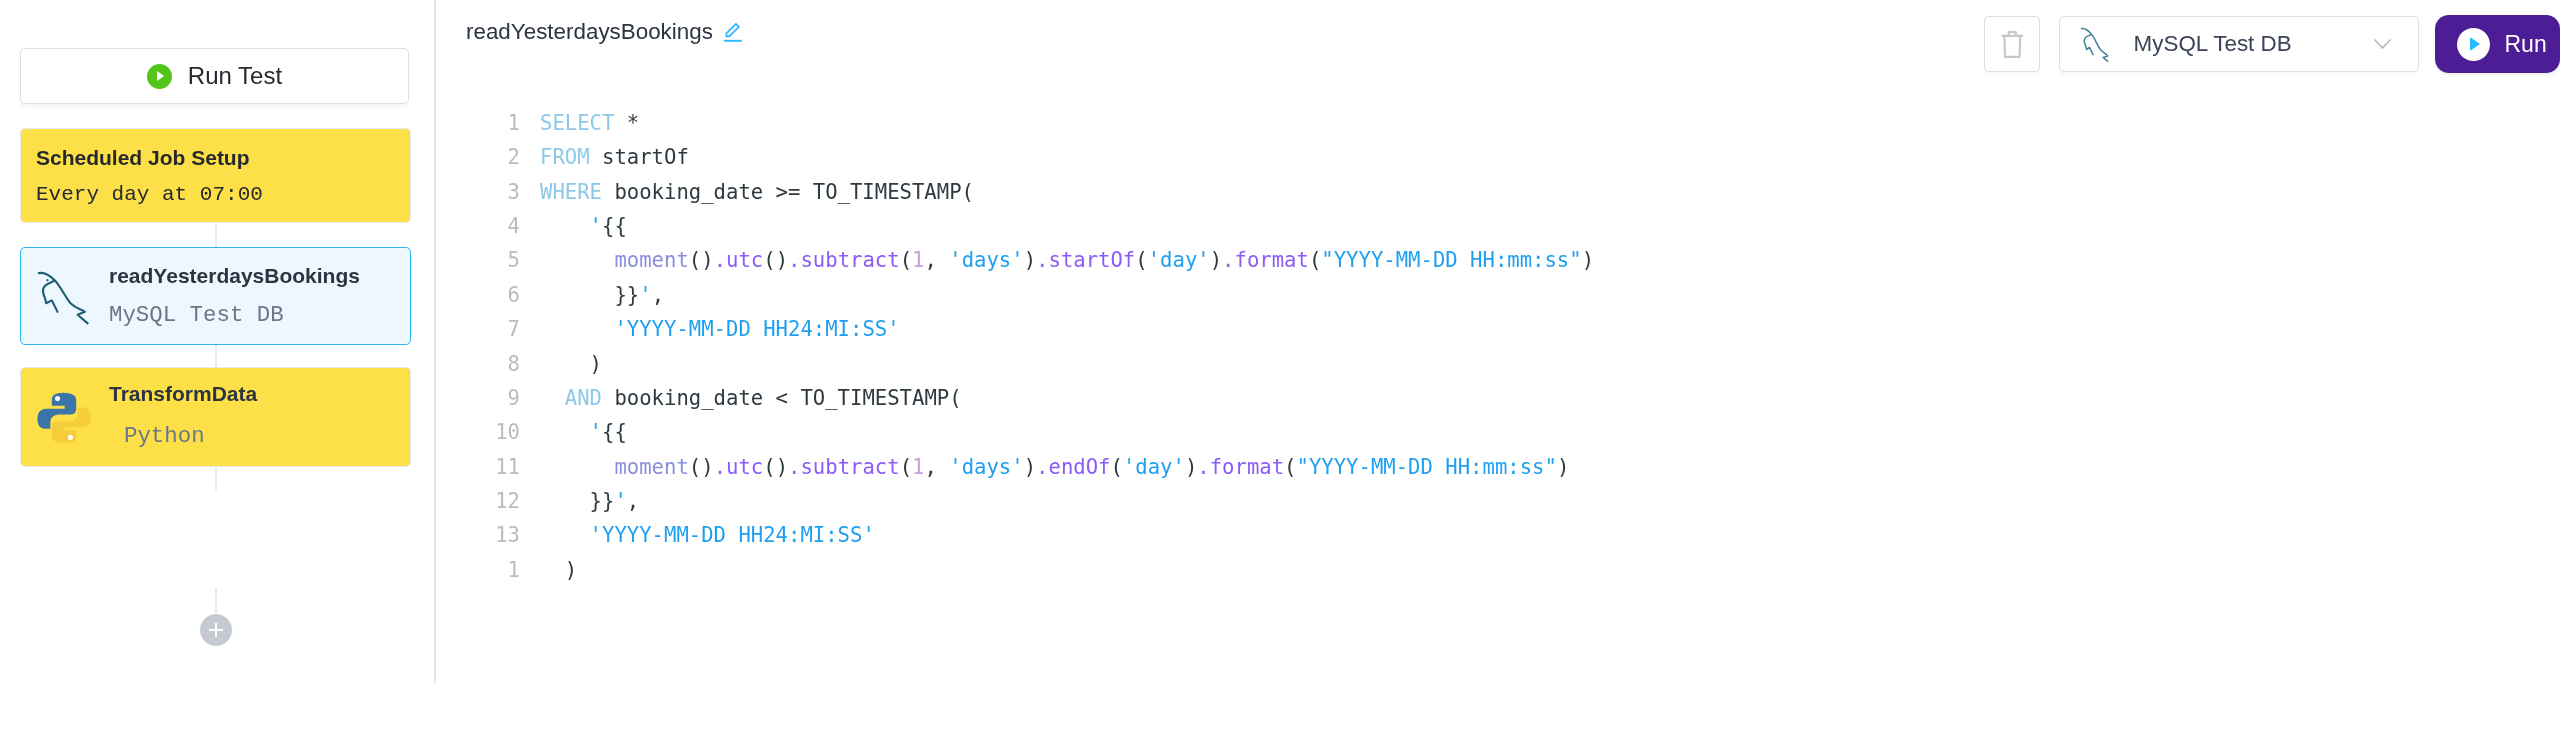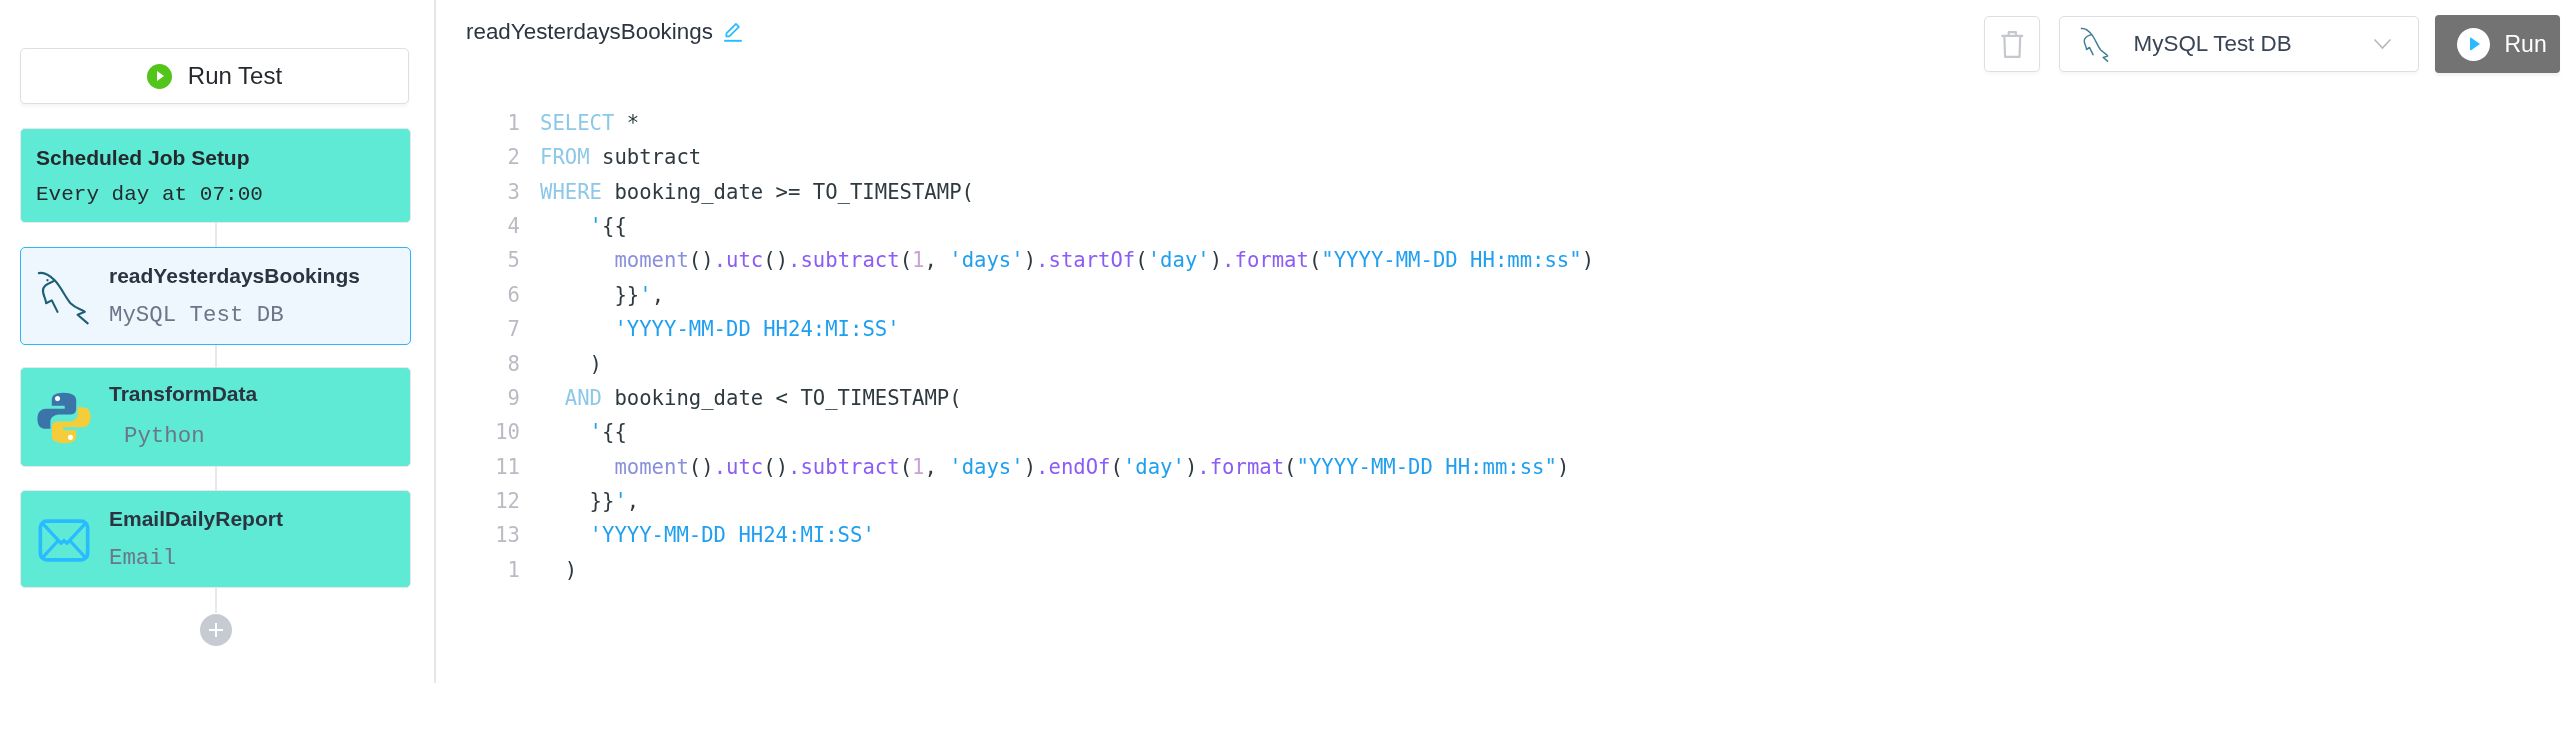--- a/index.html
+++ b/index.html
@@ -27,21 +27,21 @@
   }
   .run-test .play::after {
     content: ""; position: absolute; left: 10px; top: 7.2px;
     border-left: 7.2px solid #fff; border-top: 5px solid transparent; border-bottom: 5px solid transparent;
   }
   .connector {
     position: absolute; left: 215px; width: 2.2px; background: #e6e8eb;
   }
   .card {
     position: absolute; left: 20px; width: 391px;
-    border: 1.4px solid #e6e8eb; border-radius: 5px; background: #5eead4;
+    border: 1.4px solid #e6e8eb; border-radius: 5px; background: #fde047;
     box-sizing: border-box;
   }
   .card.selected { border-color: #2db7f5; background: #eef7fe; }
   .card .c-title { position: absolute; left: 88px; font-size: 21px; font-weight: bold; color: #2c3441; white-space: nowrap; }
   .card .c-sub { position: absolute; left: 88px; font-size: 22.4px; color: #6b7688; white-space: nowrap; font-family: Liberation Mono, monospace; }
   .card .c-icon { position: absolute; left: 14.5px; }
   .sched .c-title { left: 15px; top: 17.4px; color: #25292e; }
   .sched .c-sub { left: 15px; top: 54px; color: #25292e; font-size: 21px; }
   .add-step {
     position: absolute; left: 200px; top: 614px; width: 32px; height: 32px;
@@ -69,21 +69,21 @@
     position: absolute; left: 1623px; top: 16px; width: 360px; height: 56px;
     border: 1.4px solid #dcdfe3; border-radius: 5px; background: #fff; box-sizing: border-box;
     box-shadow: 0 2.9px 2.9px rgba(0,0,0,0.03);
     display: flex; align-items: center; cursor: pointer;
   }
   .db-select .db-icon { margin-left: 20px; width: 29px; height: 35px; }
   .db-select .db-label { margin-left: 24.6px; font-size: 22.4px; color: #3a4456; flex: 1; }
   .db-select .chev { margin-right: 26px; width: 19px; height: 11.6px; }
   .btn-run {
     position: absolute; left: 1999px; top: 15px; width: 125px; height: 58px;
-    border-radius: 4px; background: #737373; color: #fff; box-sizing: border-box;
+    border-radius: 14px; background: #4c1d95; color: #fff; box-sizing: border-box;
     box-shadow: 0 2.9px 2.9px rgba(0,0,0,0.05);
     display: flex; align-items: center; cursor: pointer;
   }
   .btn-run .play-w {
     margin-left: 22px; width: 33px; height: 33px; border-radius: 50%; background: #fff; position: relative;
   }
   .btn-run .play-w::after {
     content: ""; position: absolute; left: 13px; top: 9.4px;
     border-left: 10px solid #29bbff; border-top: 7.2px solid transparent; border-bottom: 7.2px solid transparent;
     border-radius: 1.4px;
@@ -133,28 +133,20 @@
     <svg class="c-icon" style="top:22px;" width="56" height="56" viewBox="0 0 78 78">
       <path d="M38 4 C26 4 22 8 22 14 L22 22 L40 22 L40 26 L14 26 C6 26 2 32 2 40 C2 50 6 54 14 54 L20 54 L20 44 C20 38 26 34 32 34 L48 34 C54 34 56 30 56 26 L56 14 C56 8 50 4 38 4 Z" fill="#3a74a8"></path>
       <circle cx="30" cy="12" r="3.5" fill="#fff"></circle>
       <path d="M40 74 C52 74 56 70 56 64 L56 56 L38 56 L38 52 L64 52 C72 52 76 46 76 38 C76 28 72 24 64 24 L58 24 L58 34 C58 40 52 44 46 44 L30 44 C24 44 22 48 22 52 L22 64 C22 70 28 74 40 74 Z" fill="#f5cd3b"></path>
       <circle cx="48" cy="66" r="3.5" fill="#fff"></circle>
     </svg>
     <span class="c-title" style="top:14px;">TransformData</span>
     <span class="c-sub" style="top:55px;margin-left:15px;">Python</span>
   </div>
 
-  <div class="card" style="top:490px;height:98px;">
-    <svg class="c-icon" style="top:27.5px;left:17.4px;" width="52" height="43" viewBox="0 0 72 60">
-      <rect x="3" y="3" width="66" height="54" rx="9" fill="none" stroke="#29bbff" stroke-width="5"></rect>
-      <path d="M6 6 L32 34 L36 30 L40 34 L66 6 M6 54 L28 30 M66 54 L44 30" fill="none" stroke="#29bbff" stroke-width="4.5" stroke-linejoin="round"></path>
-    </svg>
-    <span class="c-title" style="top:16px;">EmailDailyReport</span>
-    <span class="c-sub" style="top:54px;">Email</span>
-  </div>
 
   <div class="add-step">
     <span></span>
   </div>
 </div>
 
 <div class="main">
   <div class="step-title">
     <span>readYesterdaysBookings</span>
     <svg class="edit-icon" viewBox="0 0 30 30">
@@ -179,21 +171,21 @@
     </svg>
   </div>
 
   <div class="btn-run">
     <span class="play-w"></span>
     <span class="run-label">Run</span>
   </div>
 
   <div class="editor" id="editor">
       <div class="line" style="top: 0px;"><span class="ln">1</span><span class="code"><span></span><span class="kw">SELECT</span><span> *</span></span></div>
-      <div class="line" style="top: 34px;"><span class="ln">2</span><span class="code"><span></span><span class="kw">FROM</span><span> subtract</span></span></div>
+      <div class="line" style="top: 34px;"><span class="ln">2</span><span class="code"><span></span><span class="kw">FROM</span><span> startOf</span></span></div>
       <div class="line" style="top: 69px;"><span class="ln">3</span><span class="code"><span></span><span class="kw">WHERE</span><span> booking_date &gt;= TO_TIMESTAMP(</span></span></div>
       <div class="line" style="top: 103px;"><span class="ln">4</span><span class="code"><span>    </span><span class="str">'</span><span>{{</span></span></div>
       <div class="line" style="top: 137px;"><span class="ln">5</span><span class="code"><span>      </span><span class="fn">moment</span><span>()</span><span class="meth">.utc</span><span>()</span><span class="meth">.subtract</span><span>(</span><span class="num">1</span><span>, </span><span class="str">'days'</span><span>)</span><span class="meth">.startOf</span><span>(</span><span class="str">'day'</span><span>)</span><span class="meth">.format</span><span>(</span><span class="str">"YYYY-MM-DD HH:mm:ss"</span><span>)</span></span></div>
       <div class="line" style="top: 172px;"><span class="ln">6</span><span class="code"><span>      </span><span>}}</span><span class="str">'</span><span>,</span></span></div>
       <div class="line" style="top: 206px;"><span class="ln">7</span><span class="code"><span>      </span><span class="str">'YYYY-MM-DD HH24:MI:SS'</span></span></div>
       <div class="line" style="top: 241px;"><span class="ln">8</span><span class="code"><span>    </span><span>)</span></span></div>
       <div class="line" style="top: 275px;"><span class="ln">9</span><span class="code"><span>  </span><span class="kw">AND</span><span> booking_date &lt; TO_TIMESTAMP(</span></span></div>
       <div class="line" style="top: 309px;"><span class="ln">10</span><span class="code"><span>    </span><span class="str">'</span><span>{{</span></span></div>
       <div class="line" style="top: 344px;"><span class="ln">11</span><span class="code"><span>      </span><span class="fn">moment</span><span>()</span><span class="meth">.utc</span><span>()</span><span class="meth">.subtract</span><span>(</span><span class="num">1</span><span>, </span><span class="str">'days'</span><span>)</span><span class="meth">.endOf</span><span>(</span><span class="str">'day'</span><span>)</span><span class="meth">.format</span><span>(</span><span class="str">"YYYY-MM-DD HH:mm:ss"</span><span>)</span></span></div>
       <div class="line" style="top: 378px;"><span class="ln">12</span><span class="code"><span>    </span><span>}}</span><span class="str">'</span><span>,</span></span></div>

